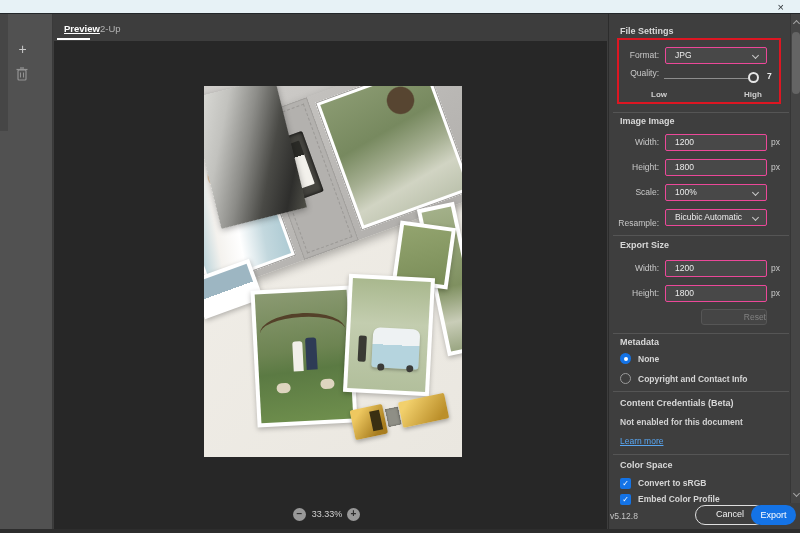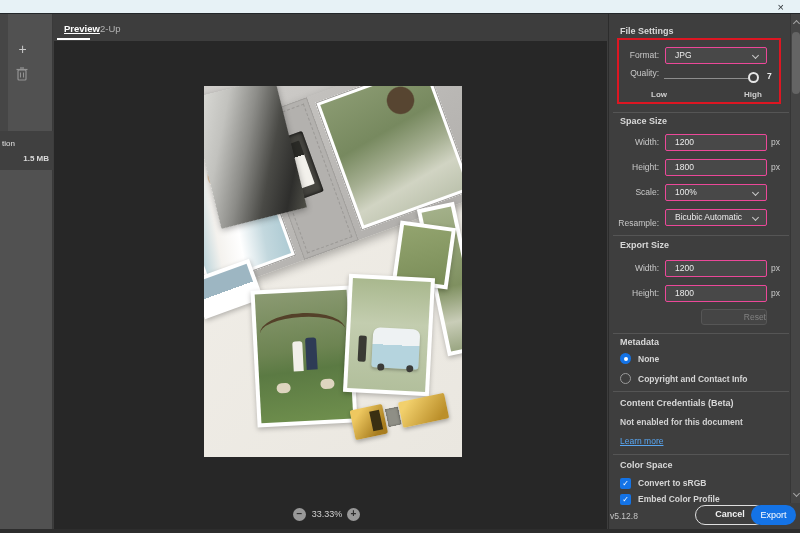--- a/index.html
+++ b/index.html
@@ -109,21 +109,21 @@
   
   .scrollbar { position:absolute; left:790px; top:14px; width:10px; height:489px; background:#454545; border-left:1px solid #363636; }
   .sb-arrow { position:absolute; left:2.5px; width:5px; height:5px; border-right:1.5px solid #a5a5a5; border-bottom:1.5px solid #a5a5a5; }
   .sb-up { top:7px; transform:rotate(-135deg); }
   .sb-down { bottom:7px; transform:rotate(45deg); }
   .sb-thumb { position:absolute; left:1px; top:18px; width:8px; height:62px; background:#646464; border-radius:4px; }
 
   
   .footer { position:absolute; left:608px; top:503px; width:192px; height:26px; }
   .version { position:absolute; left:2px; top:8px; font-size:8.5px; color:#c4c4c4; }
-  .btn-cancel { position:absolute; left:87px; top:2px; width:70px; height:20px; border:1.5px solid #dedede; border-radius:11px; color:#f2f2f2; font-size:9px; font-weight:bold; text-align:center; line-height:17px; background:transparent; }
+  .btn-cancel { position:absolute; left:87px; top:2px; width:70px; height:20px; border:1.5px solid #dedede; border-radius:11px; color:#f2f2f2; font-size:9px; font-weight:normal; text-align:center; line-height:17px; background:transparent; }
   .btn-export { position:absolute; left:143px; top:2px; width:45px; height:20px; border-radius:11px; background:#1473e6; color:#ffffff; font-size:9px; font-weight:normal; text-align:center; line-height:20px; }
 
   .bottom-strip { position:absolute; left:0; top:529px; width:800px; height:4px; background:#2d2d2d; }
 </style>
 </head>
 <body>
 
 <div id="screen">
 
   <div class="top-strip">
@@ -134,24 +134,20 @@
     <div class="sidebar-inset"></div>
     <div class="add-btn">+</div>
     <div class="trash-btn">
       <svg width="14" height="15" viewBox="0 0 14 15">
         <rect x="3" y="4" width="8" height="10" rx="1" fill="none" stroke="#c9c9c9" stroke-width="1.2"></rect>
         <line x1="1.5" y1="3.5" x2="12.5" y2="3.5" stroke="#c9c9c9" stroke-width="1.2"></line>
         <line x1="5.5" y1="6.5" x2="5.5" y2="11.5" stroke="#c9c9c9" stroke-width="1"></line>
         <line x1="8.5" y1="6.5" x2="8.5" y2="11.5" stroke="#c9c9c9" stroke-width="1"></line>
         <line x1="5" y1="2" x2="9" y2="2" stroke="#c9c9c9" stroke-width="1.2"></line>
       </svg>
-    </div>
-    <div class="sb-item">
-      <div class="nm">tion</div>
-      <div class="sz">1.5 MB</div>
     </div>
   </div>
 
   <div class="tabbar">
     <div class="tab active" style="left:10px;text-decoration:underline;">Preview</div>
     <div class="tab" style="left:46px;">2-Up</div>
     <div class="tab-underline"></div>
   </div>
 
   <div class="canvas">
@@ -224,21 +220,21 @@
     </div>
     <div class="lbl" style="top:54px; line-height:11px;">Quality:</div>
     <div class="slider-track"></div>
     <div class="knob"></div>
     <div class="qval">7</div>
     <div class="minmax low">Low</div>
     <div class="minmax high">High</div>
 
     <div class="divider" style="top:98px;"></div>
 
-    <div class="sec-title" style="top:102px;">Space Size</div>
+    <div class="sec-title" style="top:102px;">Image Image</div>
     <div class="lbl" style="top:120px;">Width:</div>
     <div class="field" style="top:120px;">1200</div>
     <div class="unit" style="top:120px;">px</div>
     <div class="lbl" style="top:145px;">Height:</div>
     <div class="field" style="top:145px;">1800</div>
     <div class="unit" style="top:145px;">px</div>
     <div class="lbl" style="top:170px;">Scale:</div>
     <div class="field" style="top:170px;">
       <span>100%</span>
       <div class="chev"></div>

